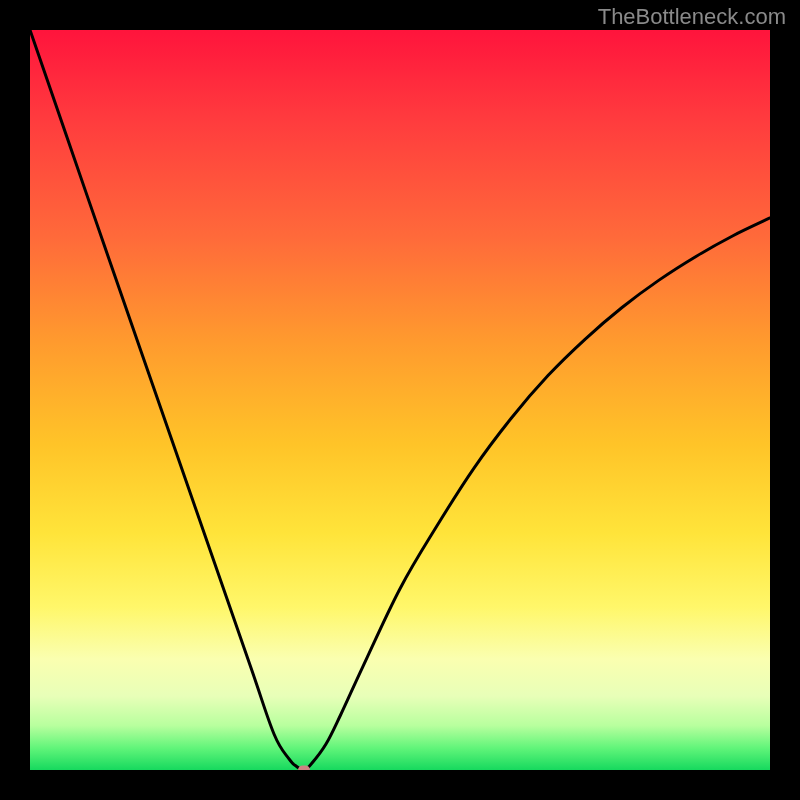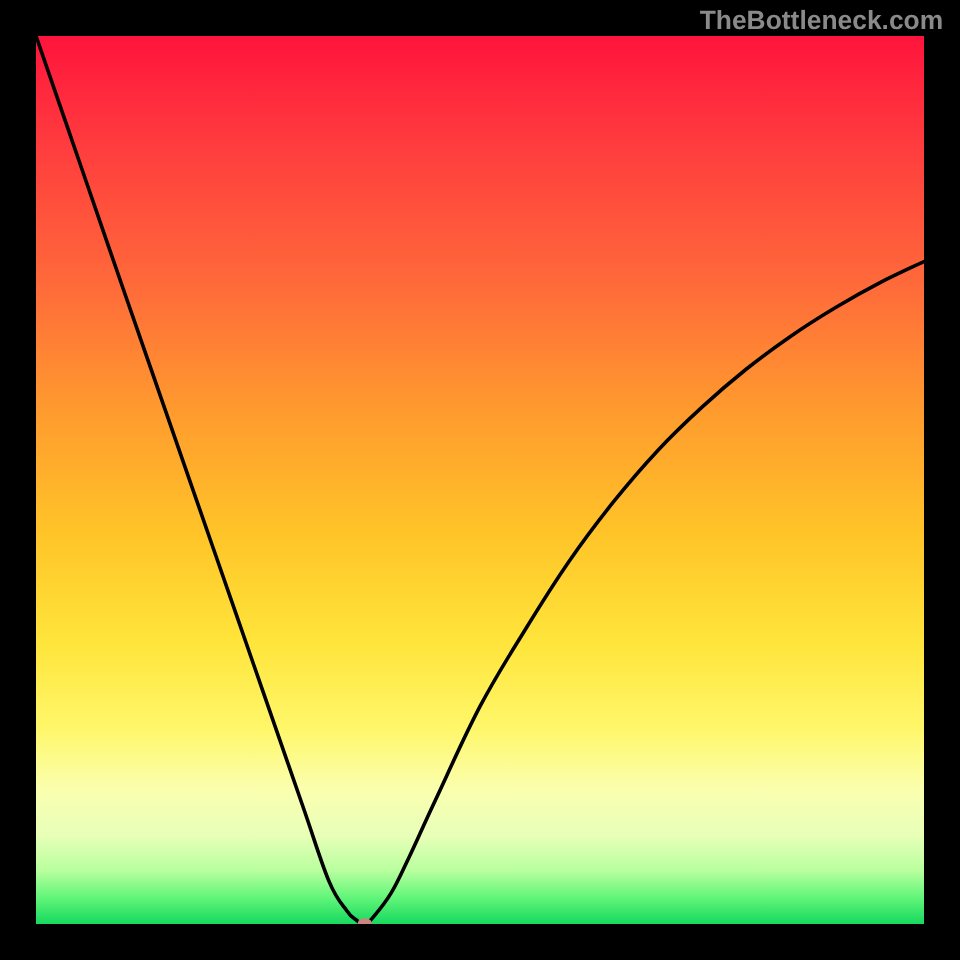--- a/index.html
+++ b/index.html
@@ -56,21 +56,21 @@
     border-radius: 5px;
     background: #cc8383;
     transform: translate(-50%, -50%);
   }
   .watermark {
     position: absolute;
     top: 4px;
     right: 14px;
     color: #8a8a8a;
     font-size: 22px;
-    font-weight: 700;
+    font-weight: 400;
     user-select: none;
   }
 </style>
 </head>
 <body>
 
 <div class="frame">
   <div class="watermark">TheBottleneck.com</div>
   <div class="plot-area">
     <div class="gradient"></div>

